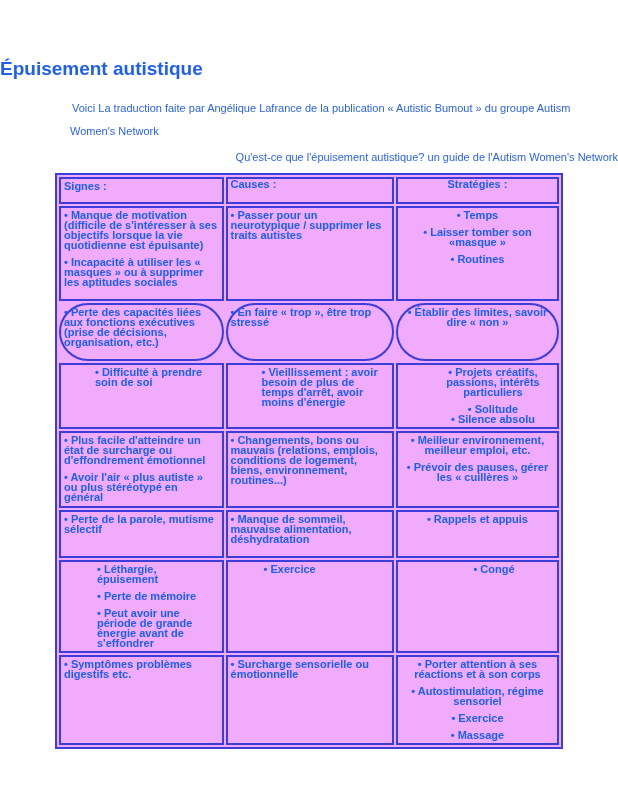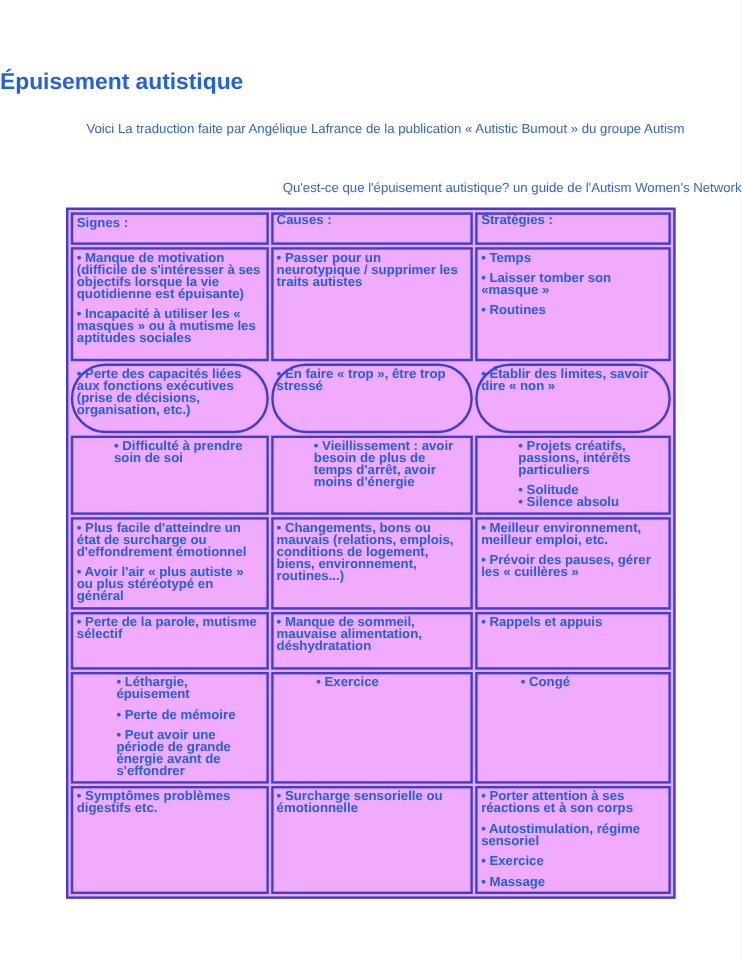--- a/index.html
+++ b/index.html
@@ -5,57 +5,58 @@
   html, body { margin: 0; padding: 0; background: #ffffff; }
   body { width: 618px; height: 800px; position: relative; overflow: hidden; font-family: "Liberation Sans", sans-serif; }
   .title { position: absolute; top: 58px; left: 0; width: 618px; font-weight: bold; font-size: 19px; color: #1f5ff0; }
   .intro { position: absolute; left: 72px; top: 97px; width: 500px; font-size: 11px; color: #2c63e6; line-height: 23px; }
   .intro .l2 { margin-left: -2px; }
   .subtitle { position: absolute; top: 151px; left: 0; width: 618px; text-align: right; font-size: 11px; color: #2c63e6; }
   table.grid { position: absolute; left: 55px; top: 173px; width: 508px; border-collapse: separate; border-spacing: 2px; border: 2px solid #3d3ddb; background: #f0abfc; }
   table.grid td { border: 2px solid #3d3ddb; vertical-align: top; padding: 2px 3px 3px 3px; font-weight: bold; font-size: 11px; line-height: 10px; color: #1f5ff0; }
   td.c1 { width: 160px; }
   td.c2 { width: 160px; }
-  td.c3 { width: 160px; }
+  td.c3 { width: 160px; text-align: center; }
   tr.hdr td { height: 18px; }
   tr.hdr td.c2, tr.hdr td.c3 { padding-top: 0; height: 12px; }
   .item { margin: 0 0 7px 0; }
   .item:last-child { margin-bottom: 0; }
   .item.tight { margin-bottom: 0; }
   tr.r1 td { height: 86px; margin-top: 15px; }
   tr.r2 td { height: 49px; border-radius: 29px; }
   tr.r3 td { height: 46px; padding-left: 34px; }
   tr.r4 td { height: 68px; }
   tr.r5 td { height: 39px; }
   tr.r6 td { height: 73px; padding-left: 36px; }
   tr.r7 td { height: 80px; }
 </style>
 </head>
 <body>
 
 <div class="title">Épuisement autistique</div>
 
 <div class="intro">
   <div>Voici La  traduction faite par Angélique Lafrance de la publication « Autistic Bumout » du groupe Autism</div>
+  <div class="l2">Women's Network</div>
 </div>
 
 <div class="subtitle">Qu'est-ce que l'épuisement autistique? un guide de l'Autism Women's Network</div>
 
 <table class="grid">
   <tbody>
       <tr class="hdr">
     <td class="c1">Signes :</td>
     <td class="c2">Causes :</td>
     <td class="c3">Stratégies :</td>
   </tr>
 
   <tr class="r1">
     <td class="c1">
       <div class="item">• Manque de motivation (difficile de s'intéresser à ses objectifs lorsque la vie quotidienne est épuisante)</div>
-      <div class="item">• Incapacité à utiliser les « masques » ou à mutisme les aptitudes sociales</div>
+      <div class="item">• Incapacité à utiliser les « masques » ou à supprimer les aptitudes sociales</div>
     </td>
     <td class="c2">
       <div class="item">• Passer pour un neurotypique / supprimer les traits autistes</div>
     </td>
     <td class="c3">
       <div class="item">• Temps</div>
       <div class="item">• Laisser tomber son «masque »</div>
       <div class="item">• Routines</div>
     </td>
   </tr>

